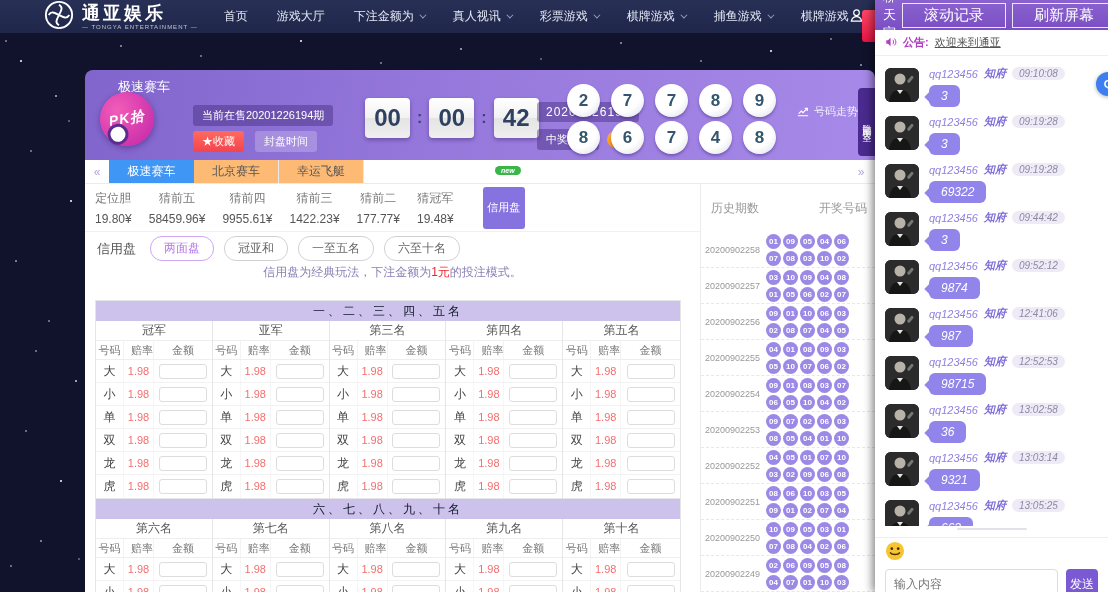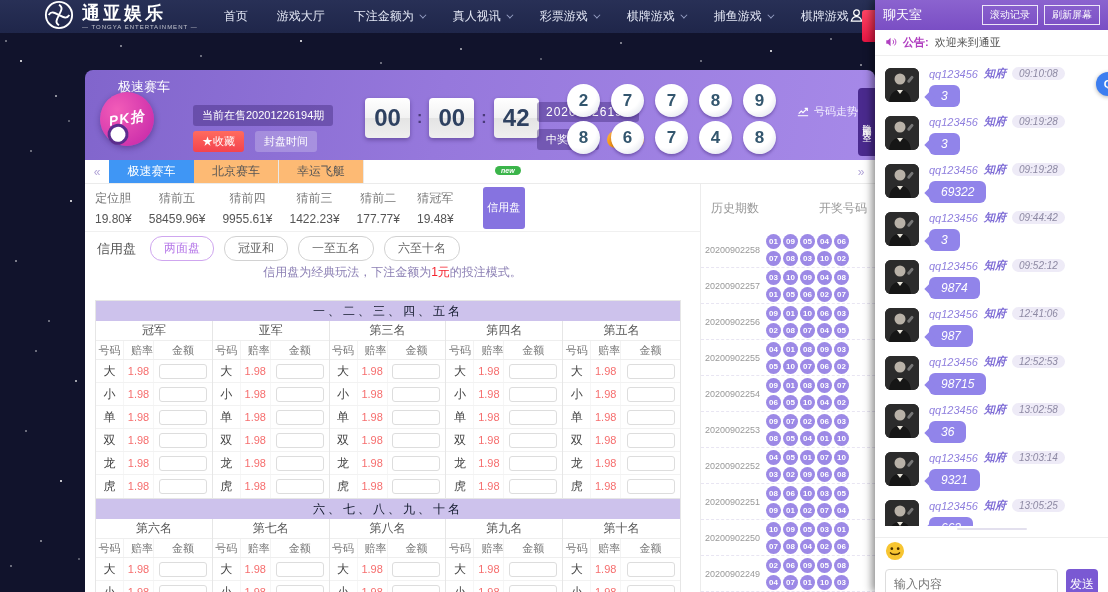--- a/index.html
+++ b/index.html
@@ -88,24 +88,24 @@
 .history{position:absolute;left:700px;top:184px;width:175px;height:408px;background:#fff;border-left:1px solid #ececec;z-index:3;overflow:hidden;}
 .hist-header{height:48px;display:flex;align-items:center;justify-content:space-between;padding:0 8px 0 10px;font-size:12px;color:#999;}
 .hist-row{height:36px;display:flex;align-items:center;border-bottom:1px dashed #e8e5f2;}
 .hist-period{width:64px;font-size:9px;color:#999;padding-left:4px;}
 .hist-balls{display:grid;grid-template-columns:repeat(5,17px);grid-row-gap:2px;justify-items:center;}
 .hball{width:15px;height:15px;border-radius:50%;background:#9c89e6;color:#fff;font-size:8px;font-weight:bold;display:flex;align-items:center;justify-content:center;}
 
 .chat{position:absolute;left:875px;top:0;width:233px;height:592px;background:#fff;z-index:6;display:flex;flex-direction:column;box-shadow:-3px 0 8px rgba(0,0,0,.45);}
 .chat-header{height:30px;background:linear-gradient(180deg,#8b63cf,#7a4ec4);display:flex;align-items:center;padding:0 8px;gap:6px;flex:none;}
 .chat-title{color:#fff;font-size:13px;margin-right:auto;}
-.chat-btn{border:1px solid rgba(255,255,255,.85);color:#fff;font-size:10px;padding:2px 7px;border-radius:0;background:transparent;cursor:pointer;white-space:nowrap;}
+.chat-btn{border:1px solid rgba(255,255,255,.85);color:#fff;font-size:15px;padding:2px 21px;border-radius:0;background:transparent;cursor:pointer;white-space:nowrap;}
 .chat-announce{height:26px;display:flex;align-items:center;padding:0 10px;gap:6px;border-bottom:1px solid #efefef;font-size:11px;flex:none;}
 .announce-label{color:#b03fc0;font-weight:bold;}
-.announce-text{color:#555;}
+.announce-text{color:#555;text-decoration:underline;}
 .chat-msgs{height:470px;overflow:hidden;padding:10px 8px 0 10px;flex:none;}
 .msg{position:relative;min-height:40px;margin-bottom:7px;font-style:italic;}
 .msg-avatar{position:absolute;left:0;top:2px;width:34px;height:34px;border-radius:6px;background:#222;overflow:hidden;}
 .msg-body{margin-left:44px;}
 .msg-meta{display:flex;align-items:center;gap:6px;font-size:11px;}
 .msg-user{color:#8f7fde;}
 .msg-rank{color:#7e6cd6;font-weight:bold;}
 .msg-time{background:#eeebf7;color:#8d89a3;font-size:10px;padding:1px 7px;border-radius:8px;}
 .msg-bubble{display:inline-block;margin-top:4px;background:#9184ea;color:#fff;font-size:12px;padding:4px 12px;border-radius:6px;position:relative;min-width:24px;}
 .msg-bubble:before{content:"";position:absolute;left:-3px;top:8px;width:8px;height:8px;background:#9184ea;transform:rotate(45deg);}

